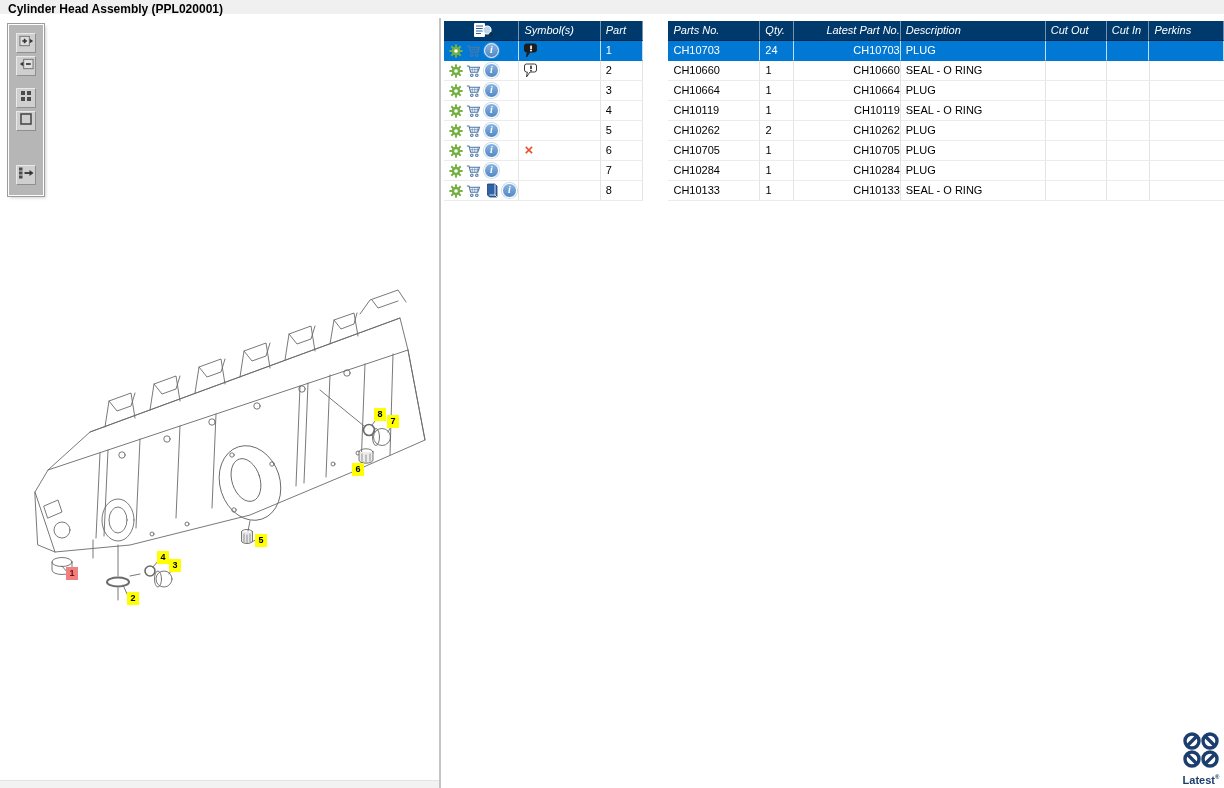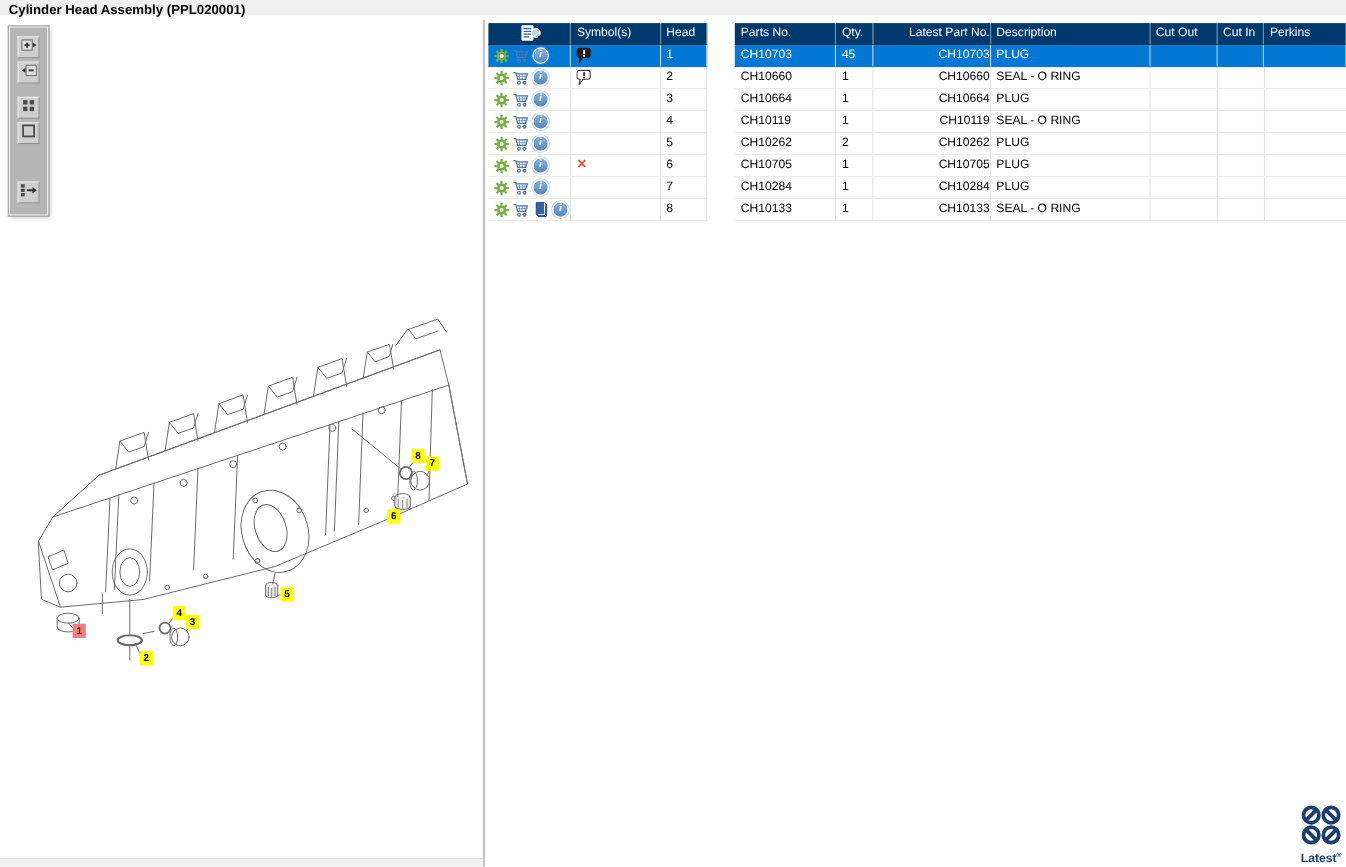--- a/index.html
+++ b/index.html
@@ -57,21 +57,21 @@
     font-size:11px;color:#000;
   }
   .trow{display:flex;height:20px;}
   .cell{
     box-sizing:border-box;height:20px;line-height:19px;
     padding-left:5px;overflow:hidden;white-space:nowrap;
     border-right:1px solid #e4e4e4;border-bottom:1px solid #ececec;
   }
   .header .cell{
     background:#003a6d;color:#ffffff;border-right:1px solid rgba(255,255,255,.45);
-    border-bottom:1px solid #00294d;font-weight:normal;
+    border-bottom:1px solid #00294d;font-weight:normal;font-style:italic;
   }
   .row.selected .cell{
     background:#0078d4;color:#ffffff;
     border-right:1px solid rgba(255,255,255,.75);
     border-bottom:1px solid #0078d4;
   }
   .c0{width:78px;display:flex;align-items:center;gap:3px;padding-left:4px;}
   .c1{width:84px;}
   .c2{width:44px;}
   .c3{width:95px;margin-left:25px;}
@@ -277,21 +277,21 @@
             <line x1="3" y1="4" x2="10" y2="4"></line>
             <line x1="3" y1="6.5" x2="10" y2="6.5"></line>
             <line x1="3" y1="9" x2="10" y2="9"></line>
             <line x1="3" y1="11.5" x2="8" y2="11.5"></line>
           </g>
           <circle cx="14" cy="8" r="4" fill="#bcd7ee" stroke="#ffffff" stroke-width="1.2"></circle>
           <line x1="16.8" y1="10.8" x2="19.5" y2="13.6" stroke="#1a2a3a" stroke-width="2"></line>
         </svg>
       </div>
       <div class="cell c1">Symbol(s)</div>
-      <div class="cell c2">Head</div>
+      <div class="cell c2">Part</div>
       <div class="cell c3">Parts No.</div>
       <div class="cell c4">Qty.</div>
       <div class="cell c5">Latest Part No.</div>
       <div class="cell c6">Description</div>
       <div class="cell c7">Cut Out</div>
       <div class="cell c8">Cut In</div>
       <div class="cell c9">Perkins</div>
     </div>
   <div id="table-body">
       <div class="trow row selected">
@@ -328,21 +328,21 @@
         </div>
         <div class="cell c1"><span class="symcell-inner">
             <svg width="14" height="15" viewBox="0 0 14 15">
               <path d="M2.5,1 h8 a2,2 0 0 1 2,2 v4 a2,2 0 0 1 -2,2 h-4.5 l-3.5,5 l0.8,-5 h-0.8 a2,2 0 0 1 -2,-2 v-4 a2,2 0 0 1 2,-2 Z" fill="#1d1d1d" stroke="#1d1d1d"></path>
               <rect x="6.2" y="2.6" width="1.7" height="3.4" fill="#fff"></rect>
               <circle cx="7" cy="7.6" r="1" fill="#fff"></circle>
             </svg>
           </span></div>
         <div class="cell c2">1</div>
         <div class="cell c3">CH10703</div>
-        <div class="cell c4">45</div>
+        <div class="cell c4">24</div>
         <div class="cell c5">CH10703</div>
         <div class="cell c6">PLUG</div>
         <div class="cell c7"></div>
         <div class="cell c8"></div>
         <div class="cell c9"></div>
       </div>
       <div class="trow row">
         <div class="cell c0">
           <span class="cellicon">
             <svg width="14" height="14" viewBox="0 0 20 20">

